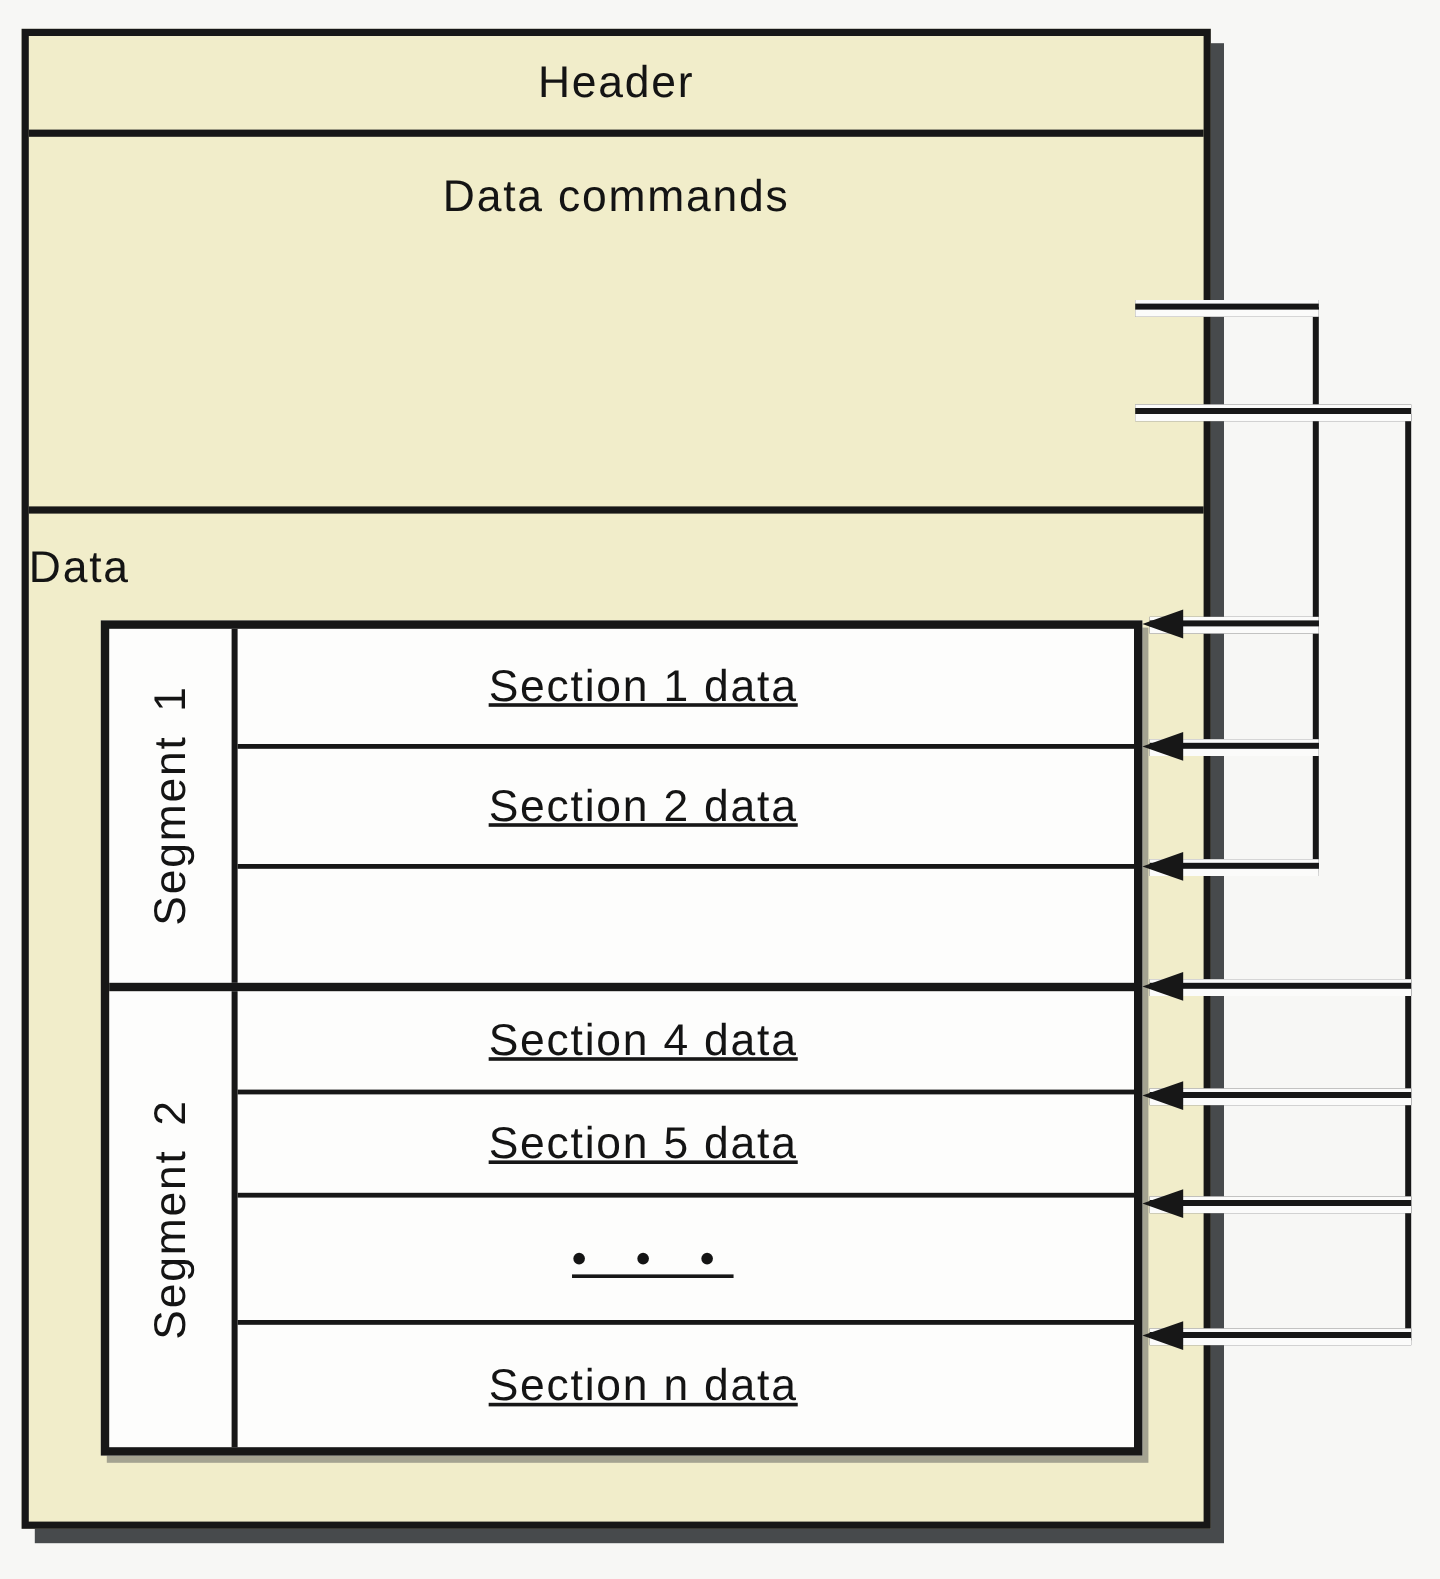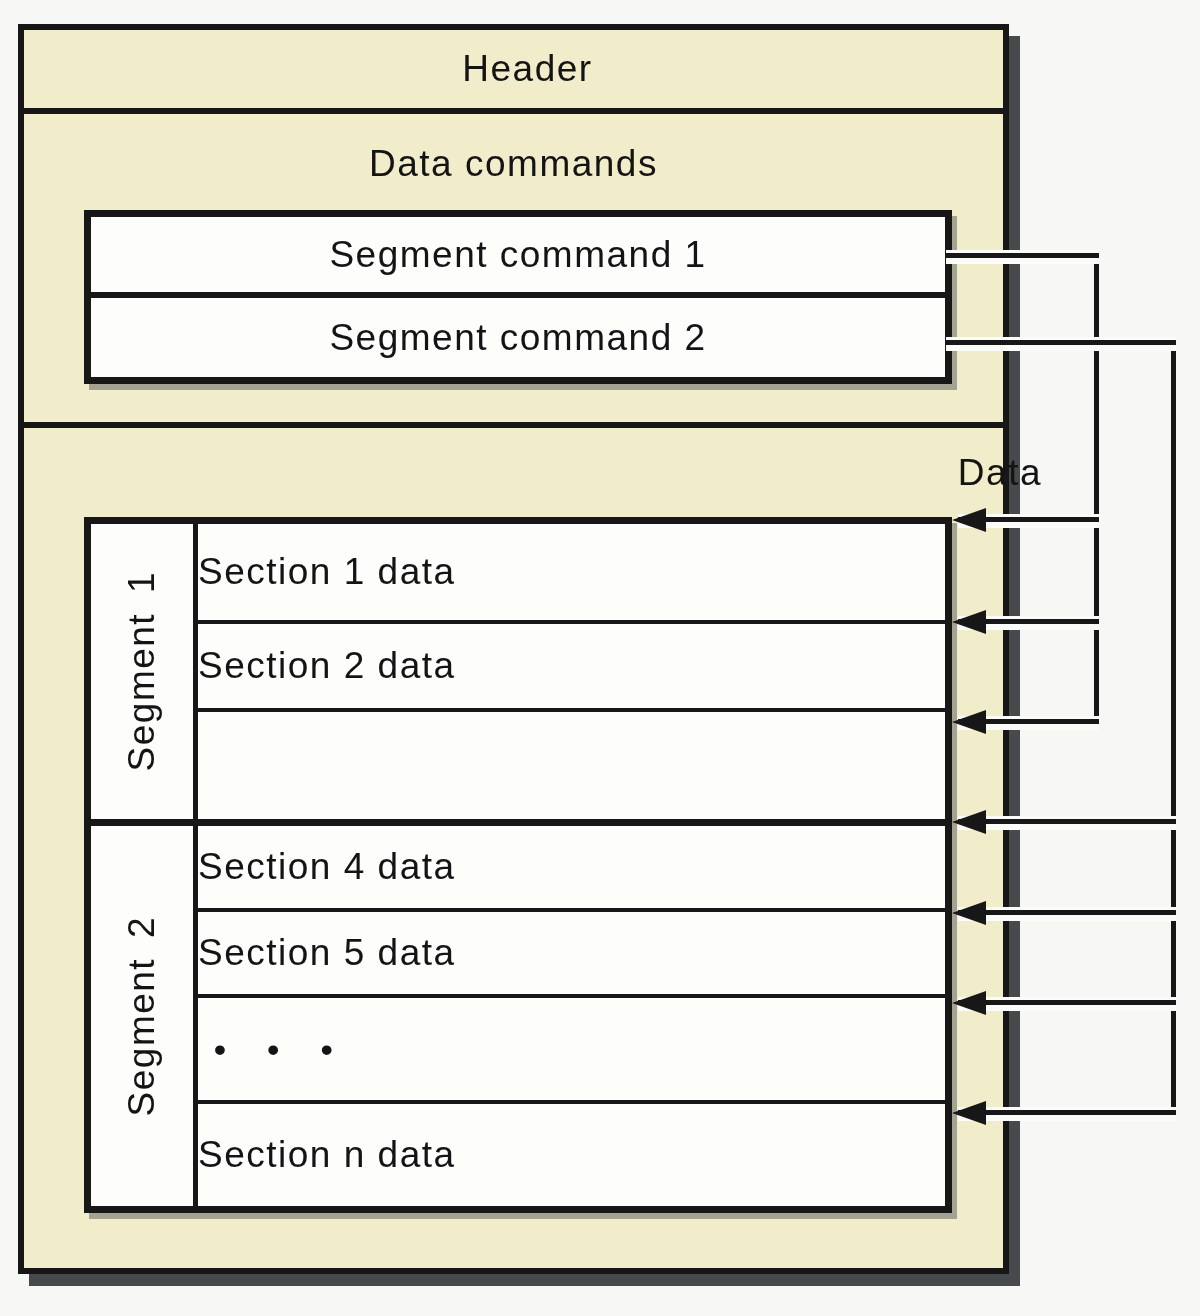--- a/index.html
+++ b/index.html
@@ -24,35 +24,35 @@
   .outer{
     position:absolute;
     left:18px;top:24px;
     width:991px;height:1250px;
     box-sizing:border-box;
     background:#f1edca;
     border:6px solid #171717;
     box-shadow:11px 12px 0 0 #474a4c;
   }
   .header-row{
-    position:absolute;left:14px;top:0;width:979px;height:78px;
+    position:absolute;left:0;top:0;width:979px;height:78px;
     display:flex;align-items:center;justify-content:center;
   }
   .sep{
     position:absolute;left:0;width:979px;height:6px;background:#171717;
   }
   .sep1{top:78px;}
   .sep2{top:392px;}
   .lc-label-row{
     position:absolute;left:0;top:84px;width:979px;height:100px;
     display:flex;align-items:center;justify-content:center;
   }
   .data-label-row{
     position:absolute;left:0;top:398px;width:979px;height:90px;
-    display:flex;align-items:center;justify-content:flex-end;margin-left:39px;
+    display:flex;align-items:center;justify-content:flex-start;
   }
   .panel{
     position:absolute;
     box-sizing:border-box;
     background:#fdfdfc;
     border:7px solid #171717;
     box-shadow:5px 6px 0 rgba(71,74,76,.45);
   }
   
   .lc-box{ left:60px;top:180px;width:868px;height:174px; }
@@ -77,23 +77,24 @@
   }
   .seg-label{
     writing-mode:vertical-rl;
     transform:rotate(180deg);
     word-spacing:8px;
   }
   .rows{
     flex:1;display:flex;flex-direction:column;
   }
   .srow{
-    display:flex;align-items:center;
+    display:flex;align-items:center;justify-content:center;
     box-sizing:border-box;
     padding-right:71px; 
+    text-decoration:underline;
   }
   .rdiv{height:4px;background:#171717;}
   .dots{
     font-size:34px;font-weight:bold;letter-spacing:16px;
     padding-left:16px;
   }
   
   .vline{
     position:absolute;width:5px;background:#171717;z-index:5;
   }
@@ -120,48 +121,39 @@
 
     <div class="header-row">
       <span class="lbl">Header</span>
     </div>
     <div class="sep sep1"></div>
 
     <div class="lc-label-row">
       <span class="lbl">Data commands</span>
     </div>
 
-    <div class="panel lc-box">
-      <div class="lc-row lc-row1">
-        <span class="lbl">Segment command 1</span>
-      </div>
-      <div class="lc-div"></div>
-      <div class="lc-row lc-row2">
-        <span class="lbl">Segment command 2</span>
-      </div>
-    </div>
 
     <div class="sep sep2"></div>
 
     <div class="data-label-row">
       <span class="lbl">Data</span>
     </div>
 
     <div class="panel data-box">
 
       <div class="segment-block first">
         <div class="seg-col">
           <span class="lbl seg-label">Segment 1</span>
         </div>
         <div class="rows">
           <div class="srow" style="height:96px">
             <span class="lbl">Section 1 data</span>
           </div>
           <div class="rdiv"></div>
-          <div class="srow" style="height:84px">
+          <div class="srow" style="height:96px">
             <span class="lbl">Section 2 data</span>
           </div>
           <div class="rdiv"></div>
         </div>
       </div>
 
       <div class="segment-block second">
         <div class="seg-col">
           <span class="lbl seg-label">Segment 2</span>
         </div>

